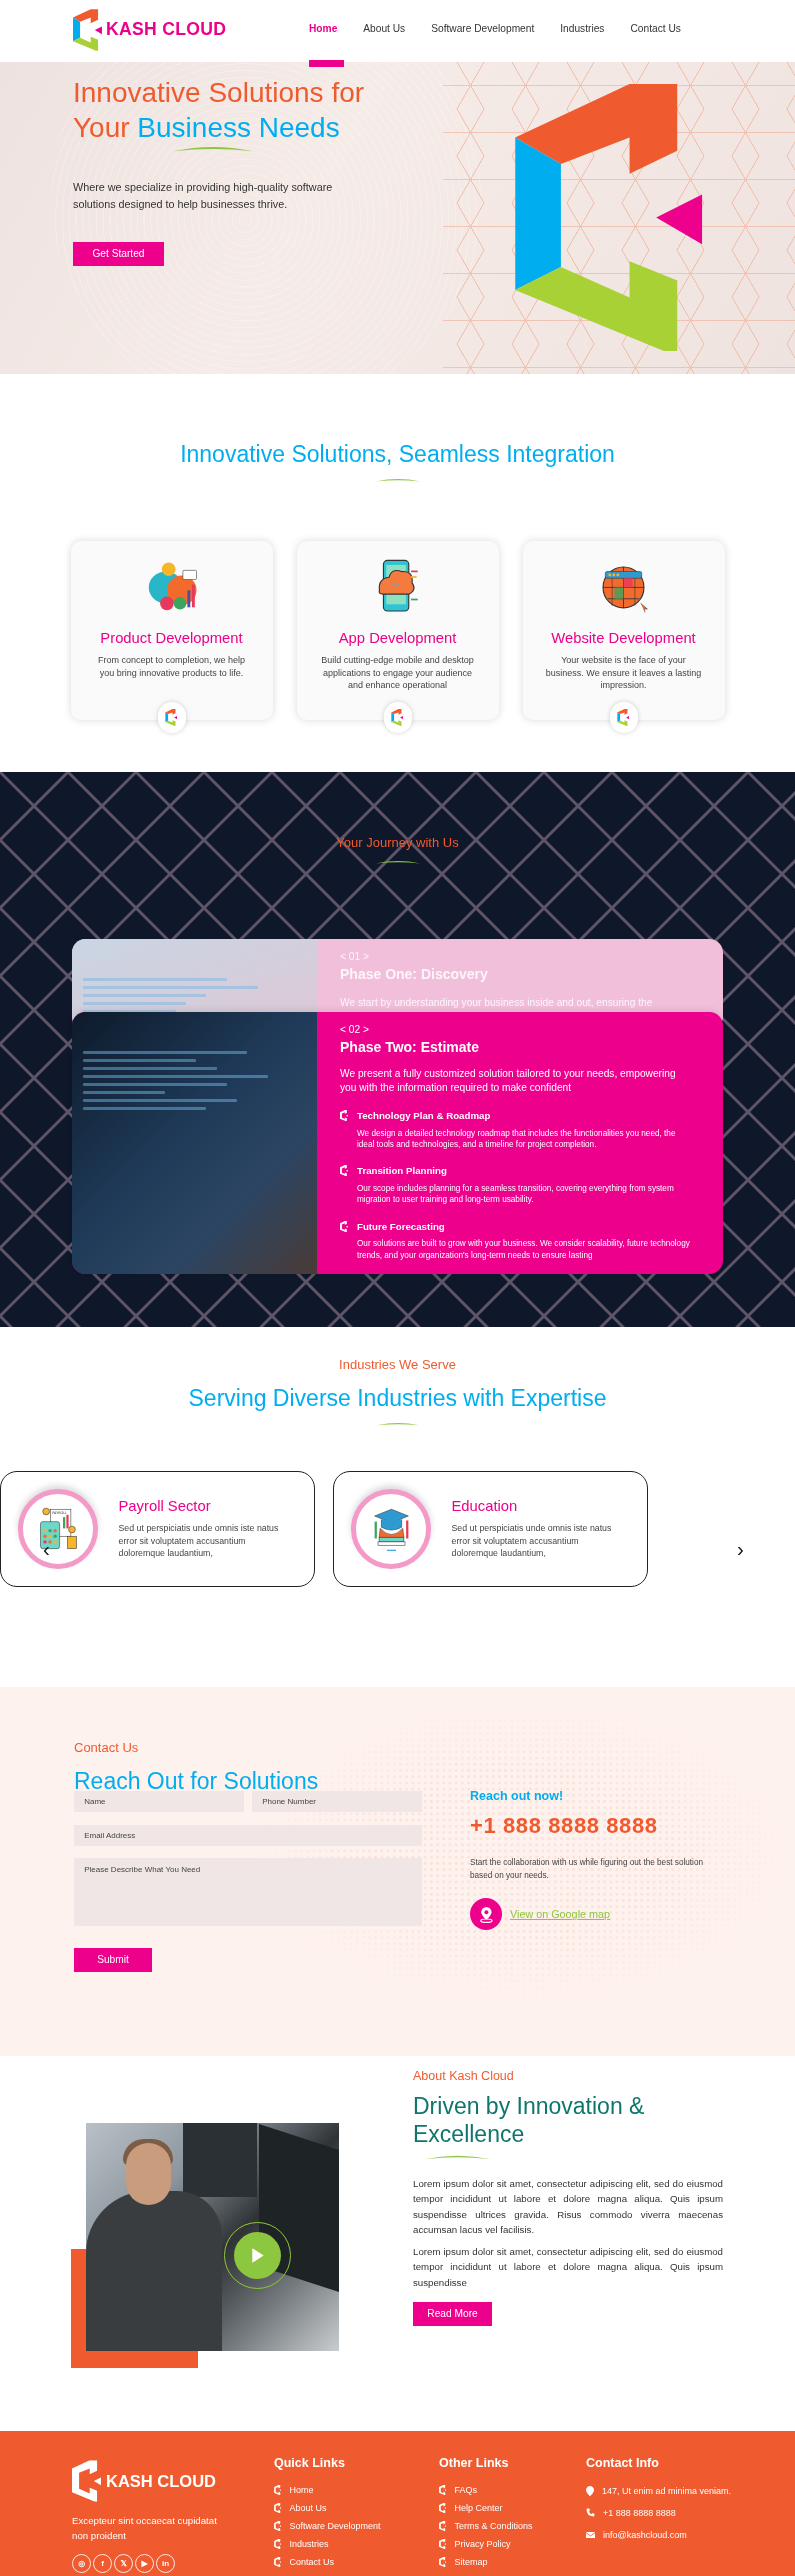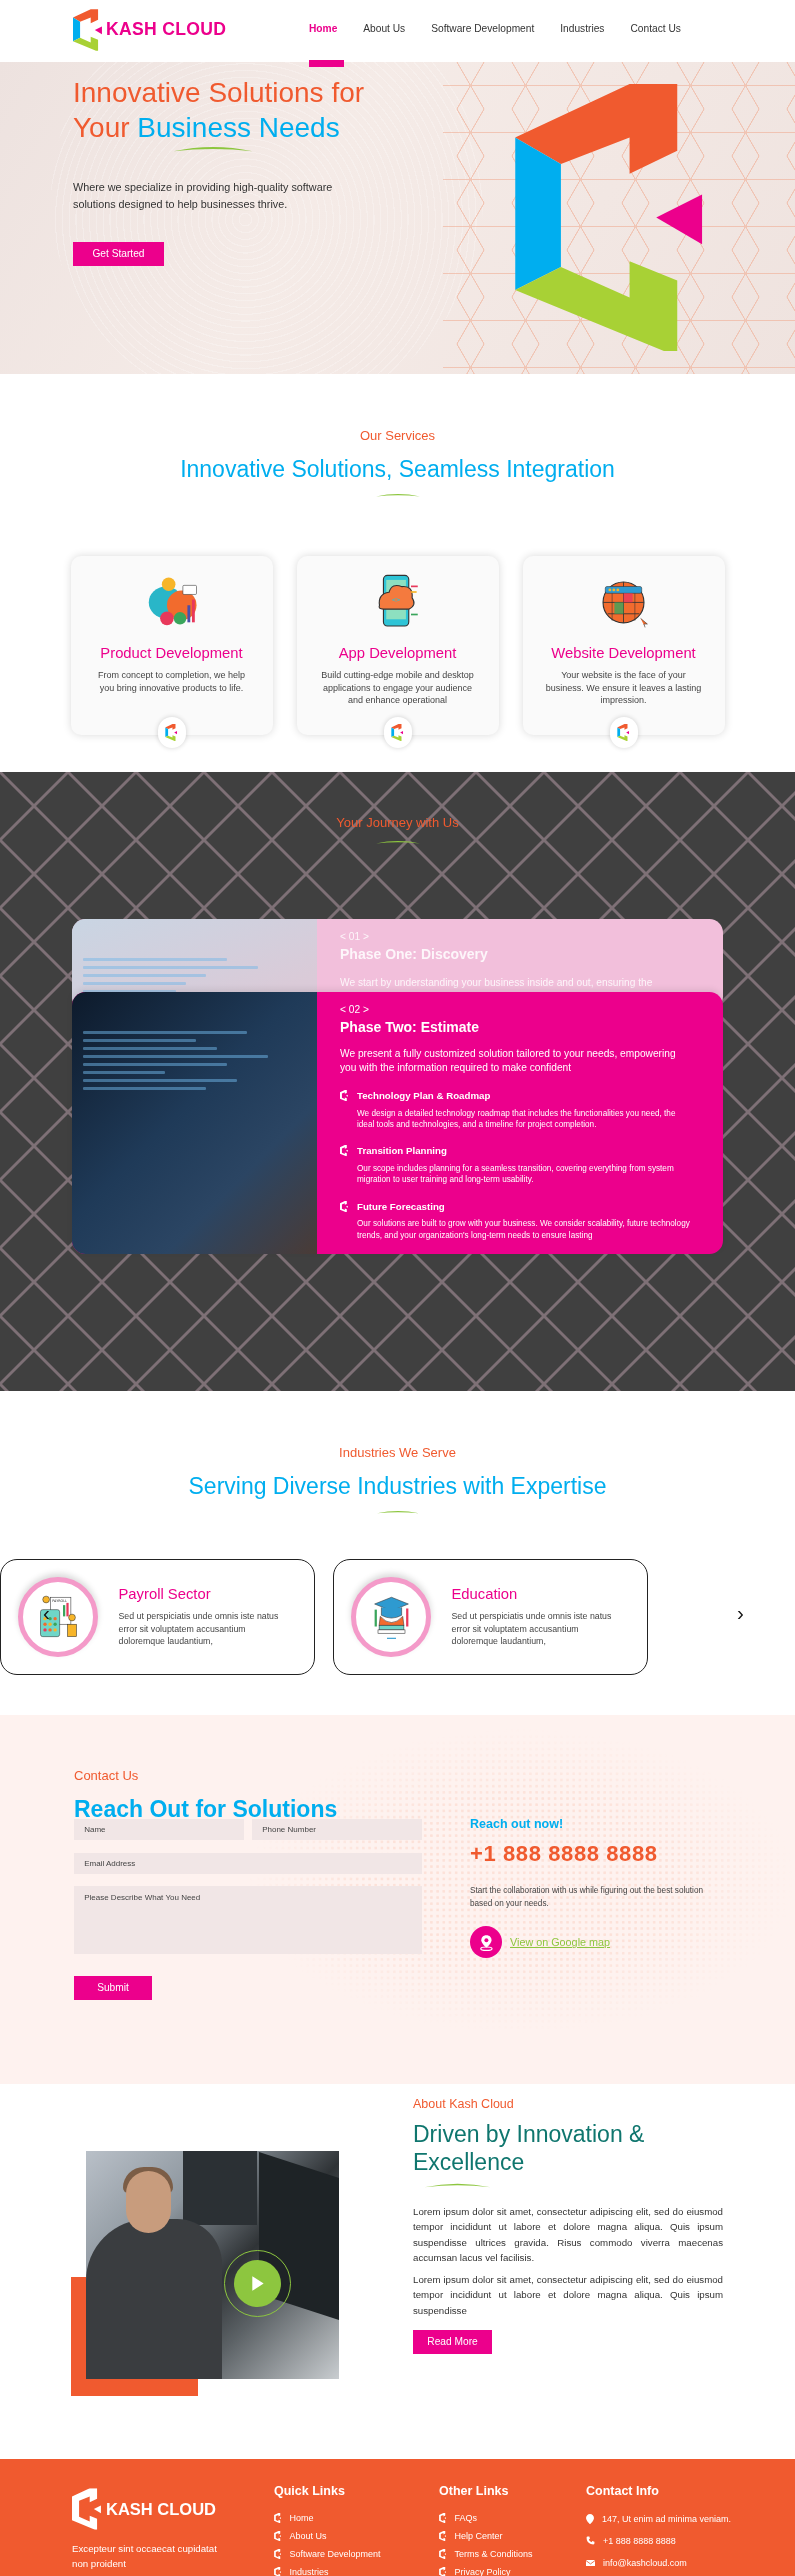--- a/index.html
+++ b/index.html
@@ -45,21 +45,21 @@
 .svc-row{display:flex;gap:24px;justify-content:center;margin-top:59px}
 .svc-card{width:202px;height:179px;background:#fafafa;border-radius:10.2px;
  box-shadow:0 0 9px rgba(0,0,0,.15);position:relative;text-align:center;padding-top:16px}
 .svc-icon{width:62px;height:57px;margin:0 auto;display:flex;align-items:center;justify-content:center}
 .svc-title{font-size:14.8px;color:#ec008c;margin-top:16px}
 .svc-desc{font-size:9px;line-height:12.5px;color:#444;margin:8px auto 0;width:159px}
 .svc-badge{position:absolute;left:50%;bottom:-12.5px;margin-left:-14px;width:28px;height:31px;border-radius:14.8px;
  background:#fff;box-shadow:0 0 5.7px rgba(0,0,0,.18);display:flex;align-items:center;justify-content:center}
 
 
-.journey{height:619px;padding-top:43px;position:relative;background:#404040;overflow:hidden}
+.journey{height:555px;padding-top:63px;position:relative;background:#0f172a;overflow:hidden}
 .journey-pat{position:absolute;inset:0;opacity:.35;
  background-image:
  linear-gradient(45deg,transparent 48%,#f3c9dc 49%,#f3c9dc 51%,transparent 52%),
  linear-gradient(-45deg,transparent 48%,#f3c9dc 49%,#f3c9dc 51%,transparent 52%);
  background-size:68px 68px}
 .journey .inner{position:relative}
 .phase-stack{position:relative;width:651px;height:335px;margin:74px auto 0}
 .phase{position:absolute;left:0;width:651px;border-radius:13.6px;overflow:hidden;display:flex}
 .phase-1{top:0;height:91px;background:#f2bfdb}
 .phase-1 .ph-img{background:linear-gradient(160deg,#c7d6e4,#dcc9d6);opacity:.95}
@@ -72,40 +72,40 @@
 .phase-1 .ph-body{color:rgba(255,255,255,.85)}
 .ph-num{font-size:10.2px}
 .ph-title{font-size:14px;font-weight:bold;margin-top:3.4px}
 .ph-desc{font-size:10.2px;line-height:14px;margin-top:12.5px;width:347px}
 .phase-1 .ph-desc{margin-top:14.8px}
 .ph-item{display:flex;gap:9px;margin-top:14.8px}
 .ph-item-title{font-size:9.7px;font-weight:bold}
 .ph-item-desc{font-size:8.2px;line-height:11.4px;margin-top:6.8px;width:335px}
 
 
-.industries{height:324px;padding-top:54px;background:#fff;position:relative}
+.industries{height:360px;padding-top:30px;background:#fff;position:relative}
 .ind-row{display:flex;gap:18px;justify-content:flex-start;margin-top:45px}
 .ind-card{width:315px;height:116px;border:0.9px solid #222;border-radius:17px;display:flex;align-items:center;padding-left:17px}
 .ind-circle{width:80px;height:80px;border-radius:50%;border:5.7px solid #f49ac9;background:#fff;
  box-shadow:0 -3.4px 6.8px rgba(0,0,0,.15);display:flex;align-items:center;justify-content:center;flex:none}
 .ind-text{margin-left:20.5px}
 .ind-title{font-size:14.8px;color:#ec008c}
 .ind-desc{font-size:8.8px;line-height:12.5px;color:#444;margin-top:8px;width:170px}
 .arrow{position:absolute;top:210px;font-size:20.5px;color:#111}
 .arrow-left{left:43px}.arrow-right{left:737px}
 
 
 .contact{height:369px;position:relative;background:#fef2ef;overflow:hidden}
 .contact-map{position:absolute;left:187px;top:0;width:608px;height:369px;opacity:.55;
  background-image:radial-gradient(circle,#fbd3c5 1.2px,transparent 1.5px);background-size:6.2px 6.2px;
  -webkit-mask-image:radial-gradient(ellipse 60% 55% at 55% 45%,#000 40%,transparent 75%);
  mask-image:radial-gradient(ellipse 60% 55% at 55% 45%,#000 40%,transparent 75%)}
 .contact-left{position:absolute;left:74px;top:53px}
 .contact-eyebrow{font-size:13px;color:#f05a2f}
-.contact-title{font-size:23px;color:#00aeef;font-weight:bold;margin-top:12.5px}
+.contact-title{font-size:23px;color:#00aeef;font-weight:normal;margin-top:12.5px}
 .form{position:absolute;left:74px;top:104px;width:348px}
 .fld{background:#f1e6e6;border:none;font-family:"Liberation Sans",sans-serif;font-size:8px;color:#444;padding:0 10.2px;outline:none}
 .fld::placeholder{color:#444}
 .row2{display:flex;gap:8px}
 .fld-half{width:170px;height:21px}
 .fld-full{width:348px;height:21px;margin-top:12.5px}
 .fld-area{width:348px;height:68px;margin-top:12.5px;padding-top:6.8px;resize:none}
 .submit{width:78px;height:24px;line-height:24px;margin-top:20px;font-size:10.2px}
 .contact-right{position:absolute;left:470px;top:102px;width:261px}
 .cr-title{font-size:12.5px;color:#00aeef;font-weight:bold}
@@ -202,21 +202,20 @@
       <use href="#swoosh"></use>
     </svg>
   <p class="hero-desc">Where we specialize in providing high-quality software solutions designed to help businesses thrive.</p>
   <a class="btn hero-btn">Get Started</a>
   <svg class="hero-logo" width="199" height="267" viewBox="0 0 100 140">
       <use href="#kc-logo"></use>
     </svg>
 </section>
 
 <section class="services">
-  <div class="eyebrow">Our Services</div>
   <h2 class="sec-title">Innovative Solutions, Seamless Integration</h2>
   <svg class="swoosh center-swoosh" width="44" height="5.7" viewBox="0 0 78 10">
       <use href="#swoosh"></use>
     </svg>
   <div class="svc-row">
     <div class="svc-card">
       <div class="svc-icon">
         <svg width="57" height="54" viewBox="0 0 100 95">
           <ellipse cx="40" cy="50" rx="30" ry="28" fill="#29b6c8"></ellipse>
           <ellipse cx="68" cy="55" rx="26" ry="26" fill="#f26b2d"></ellipse>

